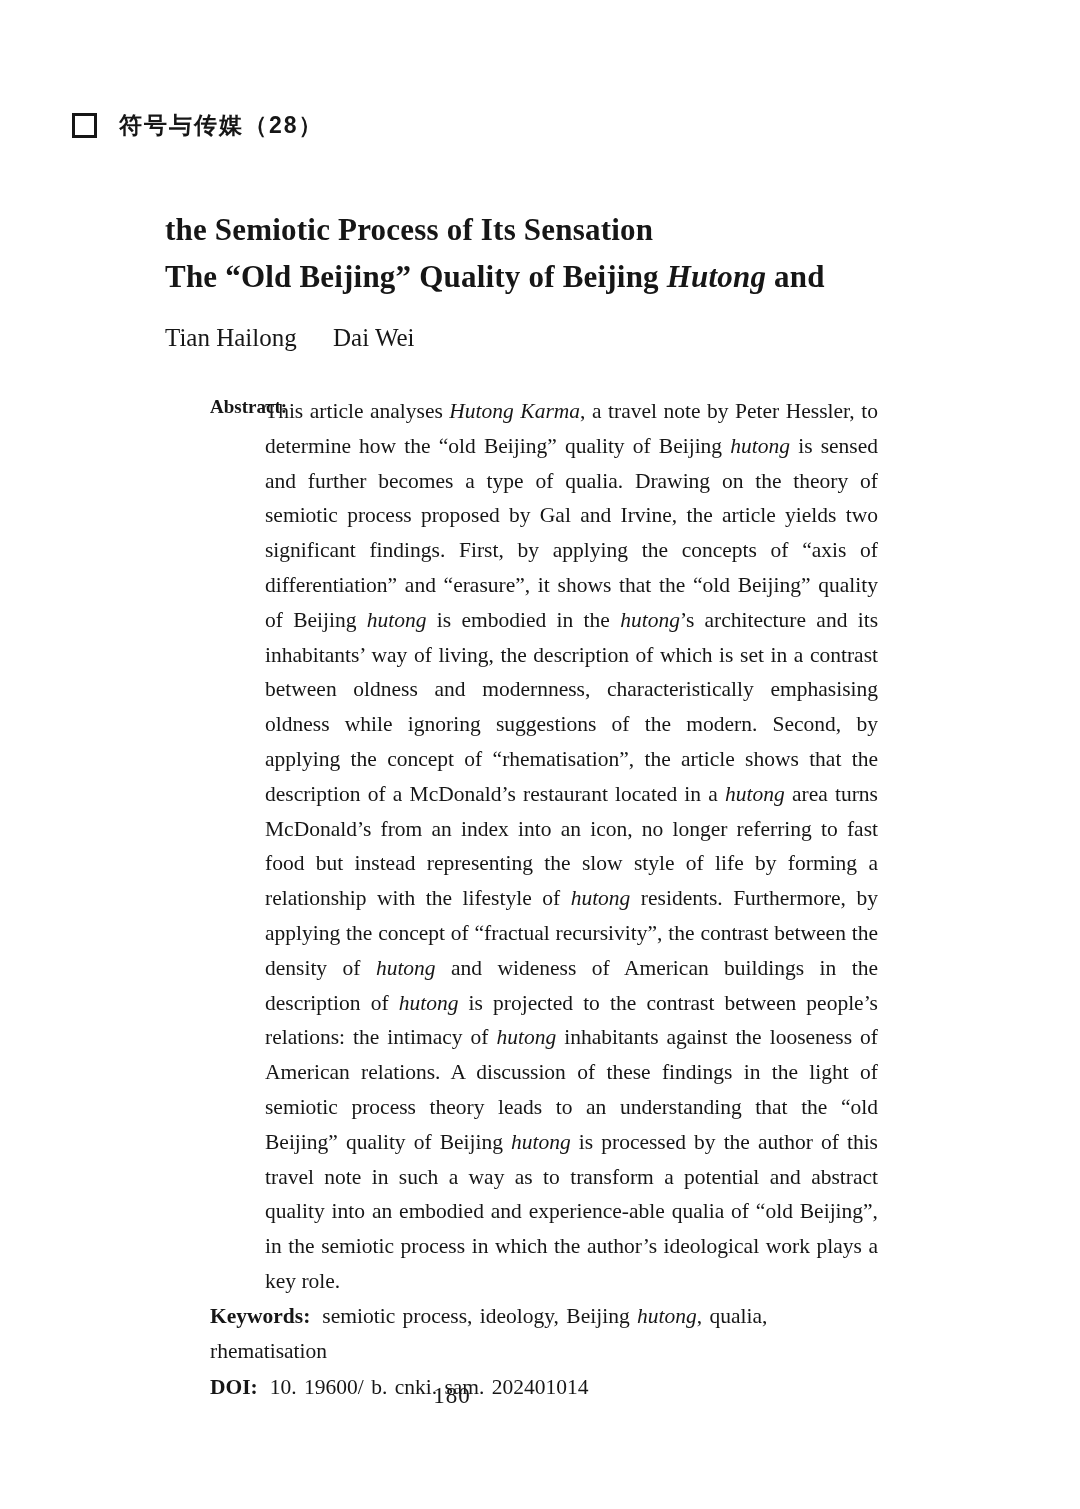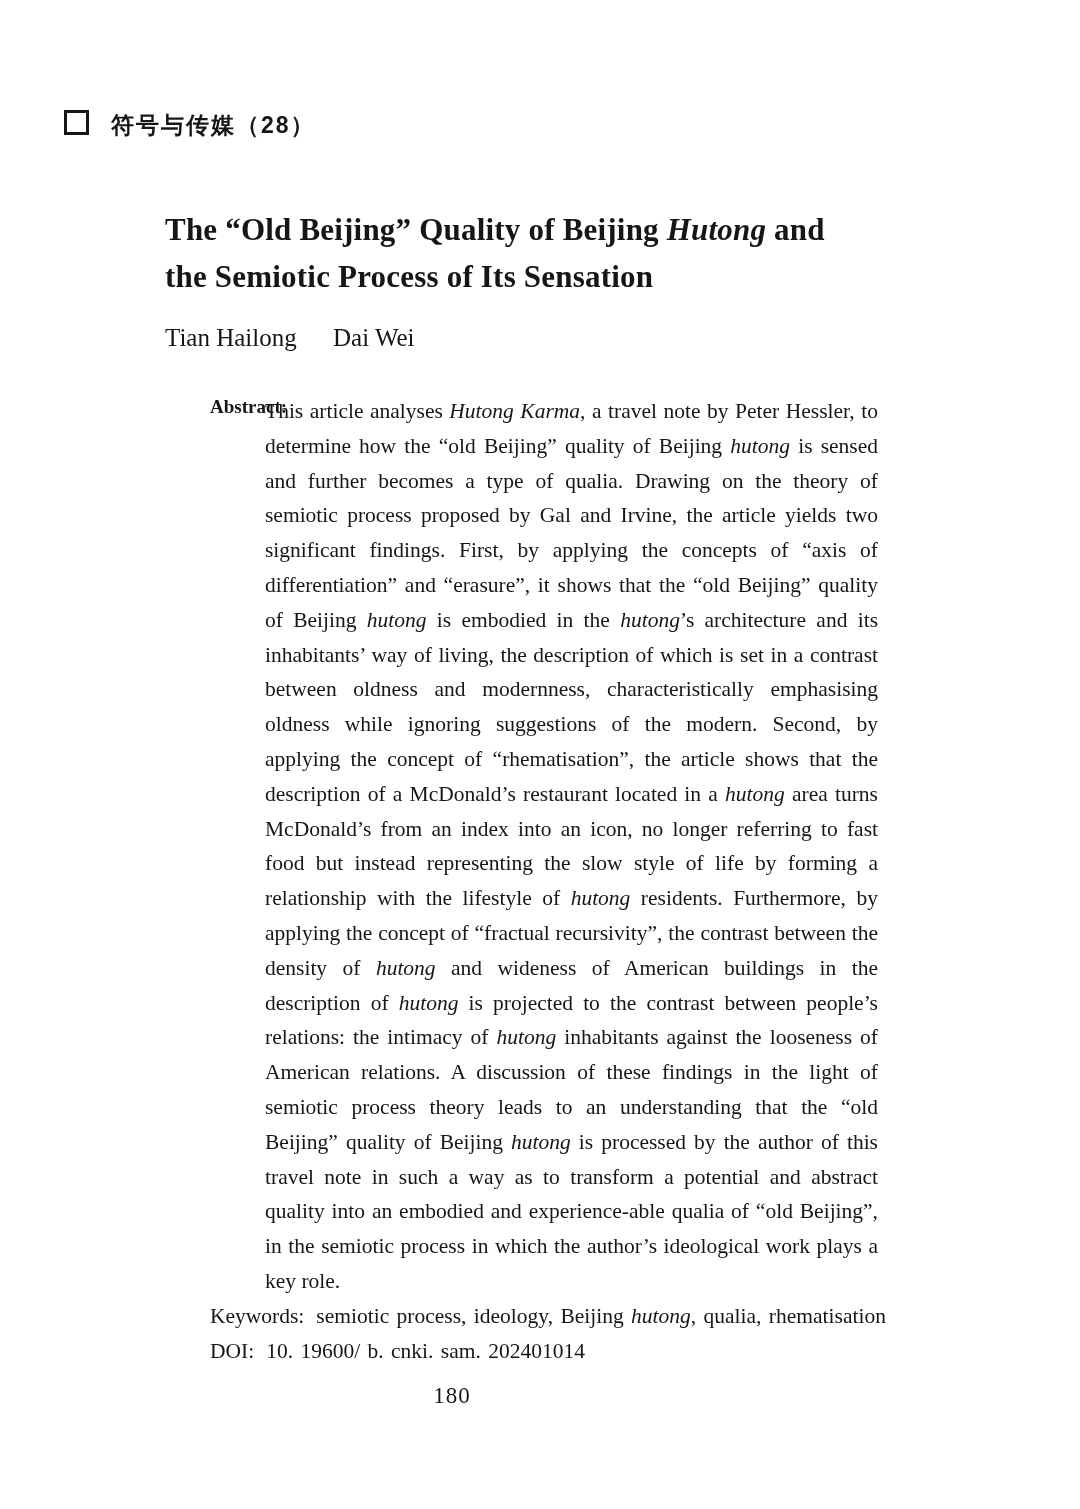--- a/index.html
+++ b/index.html
@@ -18,24 +18,24 @@
   .page {
     position: relative;
     width: 1080px;
     height: 1509px;
     background: #ffffff;
   }
 
   
   .journal-header {
     position: absolute;
-    left: 64px;
+    left: 72px;
     top: 110px;
     display: flex;
-    align-items: flex-start;
+    align-items: center;
   }
   .hdr-square {
     width: 19px;
     height: 19px;
     border: 3px solid #161616;
     margin-right: 22px;
     flex: 0 0 auto;
   }
   .hdr-title {
     font-family: "Liberation Sans", sans-serif;
@@ -89,21 +89,21 @@
 
   .meta-line {
     margin-left: 45px;
     margin-right: 40px;
     font-size: 21.5px;
     line-height: 35.5px;
     word-spacing: 2px;
   }
   .meta-line:first-of-type { margin-top: 6px; }
   .meta-line .label {
-    font-weight: 400;
+    font-weight: 700;
     margin-right: 12px;
   }
 
   
   .page-footer {
     position: absolute;
     left: 0;
     top: 1383px;
     width: 904px;
     text-align: center;
@@ -119,22 +119,22 @@
 <div class="page">
 
   <div class="journal-header">
     <span class="hdr-square"></span>
     <span class="hdr-title">符号与传媒（28）</span>
   </div>
 
   <div class="article">
 
     <h1 class="article-title">
+      <span class="title-line"><span>the Semiotic Process of Its Sensation</span></span>
       <span class="title-line"><span>The “Old Beijing” Quality of Beijing </span><i>Hutong</i><span> and</span></span>
-      <span class="title-line"><span>the Semiotic Process of Its Sensation</span></span>
     </h1>
 
     <div class="authors">
       <span class="author">Tian Hailong</span>
       <span class="author">Dai Wei</span>
     </div>
 
     <div class="abstract-section">
       <span class="abstract-label">Abstract:</span>
       <div class="abstract-body"><span>This article analyses </span><i>Hutong Karma</i><span>, a travel note by Peter Hessler, to determine how the “old Beijing” quality of Beijing </span><i>hutong</i><span> is sensed and further becomes a type of qualia. Drawing on the theory of semiotic process proposed by Gal and Irvine, the article yields two significant findings. First, by applying the concepts of “axis of differentiation” and “erasure”, it shows that the “old Beijing” quality of Beijing </span><i>hutong</i><span> is embodied in the </span><i>hutong</i><span>’s architecture and its inhabitants’ way of living, the description of which is set in a contrast between oldness and modernness, characteristically emphasising oldness while ignoring suggestions of the modern. Second, by applying the concept of “rhematisation”, the article shows that the description of a McDonald’s restaurant located in a </span><i>hutong</i><span> area turns McDonald’s from an index into an icon, no longer referring to fast food but instead representing the slow style of life by forming a relationship with the lifestyle of </span><i>hutong</i><span> residents. Furthermore, by applying the concept of “fractual recursivity”, the contrast between the density of </span><i>hutong</i><span> and wideness of American buildings in the description of </span><i>hutong</i><span> is projected to the contrast between people’s relations: the intimacy of </span><i>hutong</i><span> inhabitants against the looseness of American relations. A discussion of these findings in the light of semiotic process theory leads to an understanding that the “old Beijing” quality of Beijing </span><i>hutong</i><span> is processed by the author of this travel note in such a way as to transform a potential and abstract quality into an embodied and experience-able qualia of “old Beijing”, in the semiotic process in which the author’s ideological work plays a key role.</span></div>

